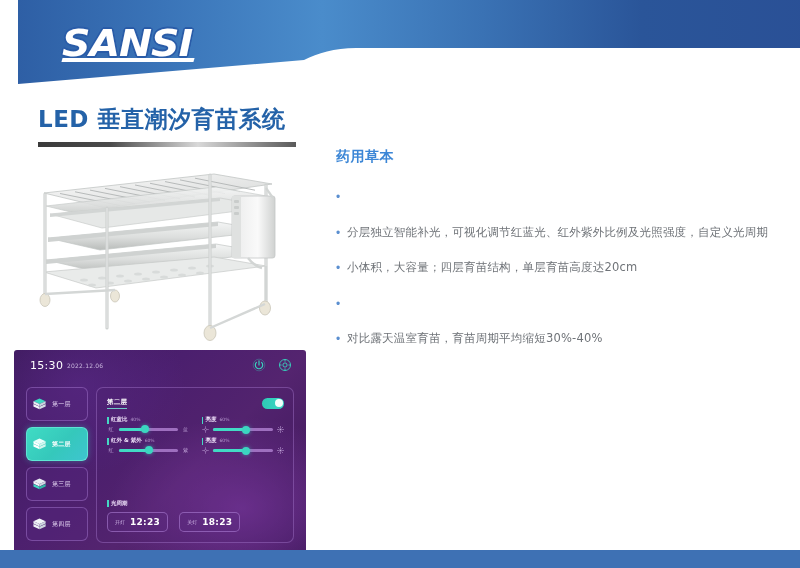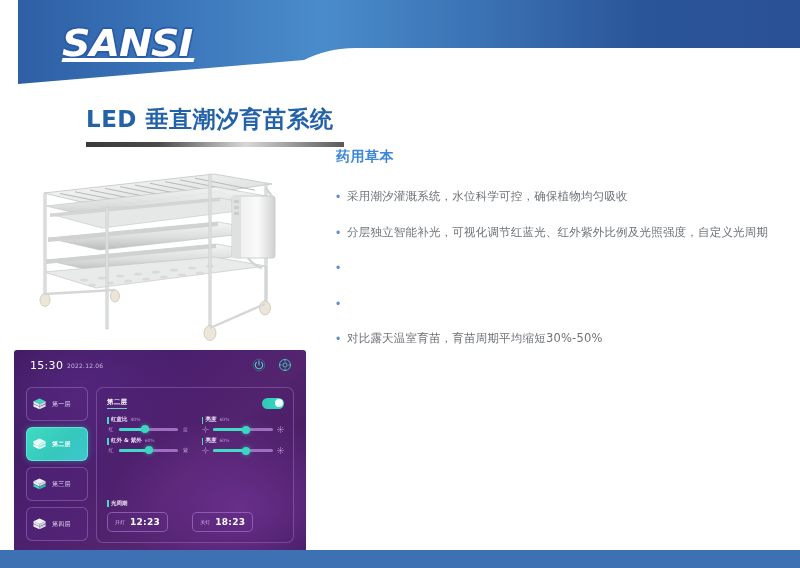--- a/index.html
+++ b/index.html
@@ -44,21 +44,21 @@
     transform-origin: left center;
   }
   #logo-underbar {
     position: absolute; left: 44px; top: 58px;
     width: 132px; height: 4px;
     background: #ffffff;
     transform: skewX(-16deg);
   }
 
   
-  #title-block { position: absolute; left: 38px; top: 104px; margin-left: 48px; }
+  #title-block { position: absolute; left: 38px; top: 104px; }
   #title-text {
     font-family: "DejaVu Sans", sans-serif;
     font-size: 23px;
     font-weight: 700;
     color: #2462a8;
     letter-spacing: 0.5px;
     white-space: nowrap;
   }
   #title-rule {
     margin-top: 7px;
@@ -215,21 +215,21 @@
     position: absolute; left: 10px; bottom: 10px;
   }
   #cycle-cap {
     display: flex; align-items: center; gap: 3px;
     margin-bottom: 5px; padding-left: 4px; position: relative;
   }
   #cycle-cap::before {
     content: ""; position: absolute; left: 0; top: 0px;
     width: 1.5px; height: 7px; background: #45d8c4;
   }
-  #cycle-chips { display: flex; gap: 24px; }
+  #cycle-chips { display: flex; gap: 11px; }
   .time-chip {
     border: 1px solid rgba(180,135,220,0.55);
     border-radius: 5px;
     background: rgba(92,42,130,0.35);
     padding: 4px 7px;
     display: flex; align-items: center; gap: 5px;
   }
   .chip-lbl {
     font-family: "DejaVu Sans", sans-serif;
     font-size: 5px; color: #cdb3e4;
@@ -622,34 +622,34 @@
     </div>
   </div>
 
   <div id="content">
 
     <div class="sec-title">药用草本</div>
 
     <div id="feature-list">
       <div class="feature-item">
         <span class="f-dot">•</span>
-        <span class="f-txt">采用潮汐灌溉系统，水位科学可控，确保植物均匀吸收</span>
       </div>
       <div class="feature-item">
         <span class="f-dot">•</span>
         <span class="f-txt"> 分层独立智能补光，可视化调节红蓝光、红外紫外比例及光照强度，自定义光周期</span>
       </div>
       <div class="feature-item">
         <span class="f-dot">•</span>
+        <span class="f-txt">小体积，大容量；四层育苗结构，单层育苗高度达20cm</span>
       </div>
       <div class="feature-item">
         <span class="f-dot">•</span>
       </div>
       <div class="feature-item">
         <span class="f-dot">•</span>
-        <span class="f-txt">对比露天温室育苗，育苗周期平均缩短30%-50%</span>
+        <span class="f-txt">对比露天温室育苗，育苗周期平均缩短30%-40%</span>
       </div>
     </div>
 
   </div>
 
   <div id="footer"></div>
 </div>
 
 </body></html>

